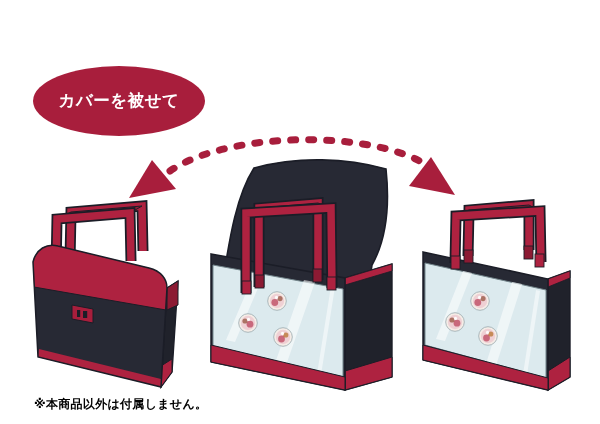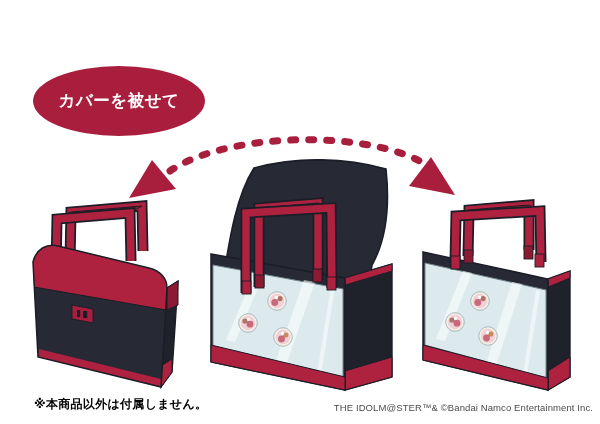--- a/index.html
+++ b/index.html
@@ -175,14 +175,13 @@
         <path d="M 455 263 L 456 216 L 540 211 L 541 262" fill="none" stroke="#AE2240" stroke-width="7.5"></path>
         <rect x="451" y="256" width="9" height="13" fill="#AE2240" stroke="#1b1d27" stroke-width="0.9"></rect>
         <rect x="464" y="250" width="9" height="13" fill="#8C1A33" stroke="#1b1d27" stroke-width="0.9"></rect>
         <rect x="524" y="246" width="9" height="13" fill="#8C1A33" stroke="#1b1d27" stroke-width="0.9"></rect>
         <rect x="535" y="254" width="9" height="13" fill="#AE2240" stroke="#1b1d27" stroke-width="0.9"></rect>
       </g>
     </g>
   </svg>
 
   <div class="disclaimer">※本商品以外は付属しません。</div>
-  <div class="copyright">THE IDOLM@STER™&amp; ©Bandai Namco Entertainment Inc.</div>
 </div>
 
 </body></html>

